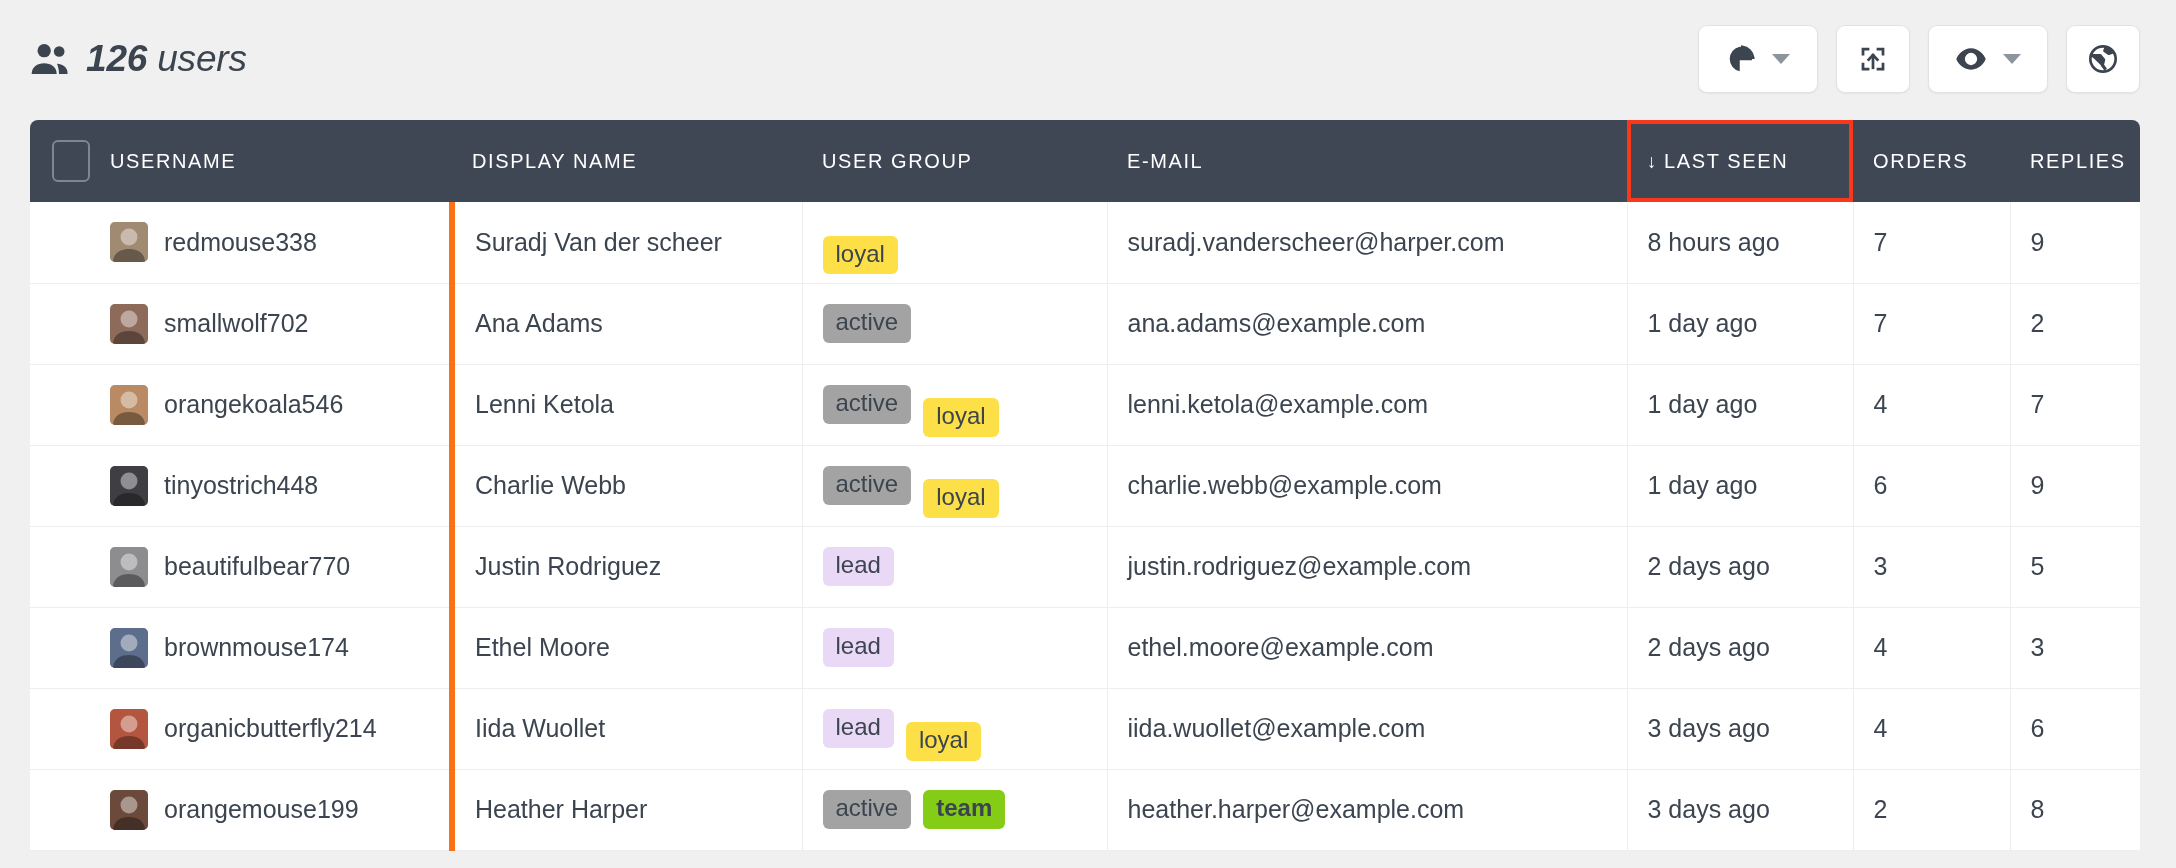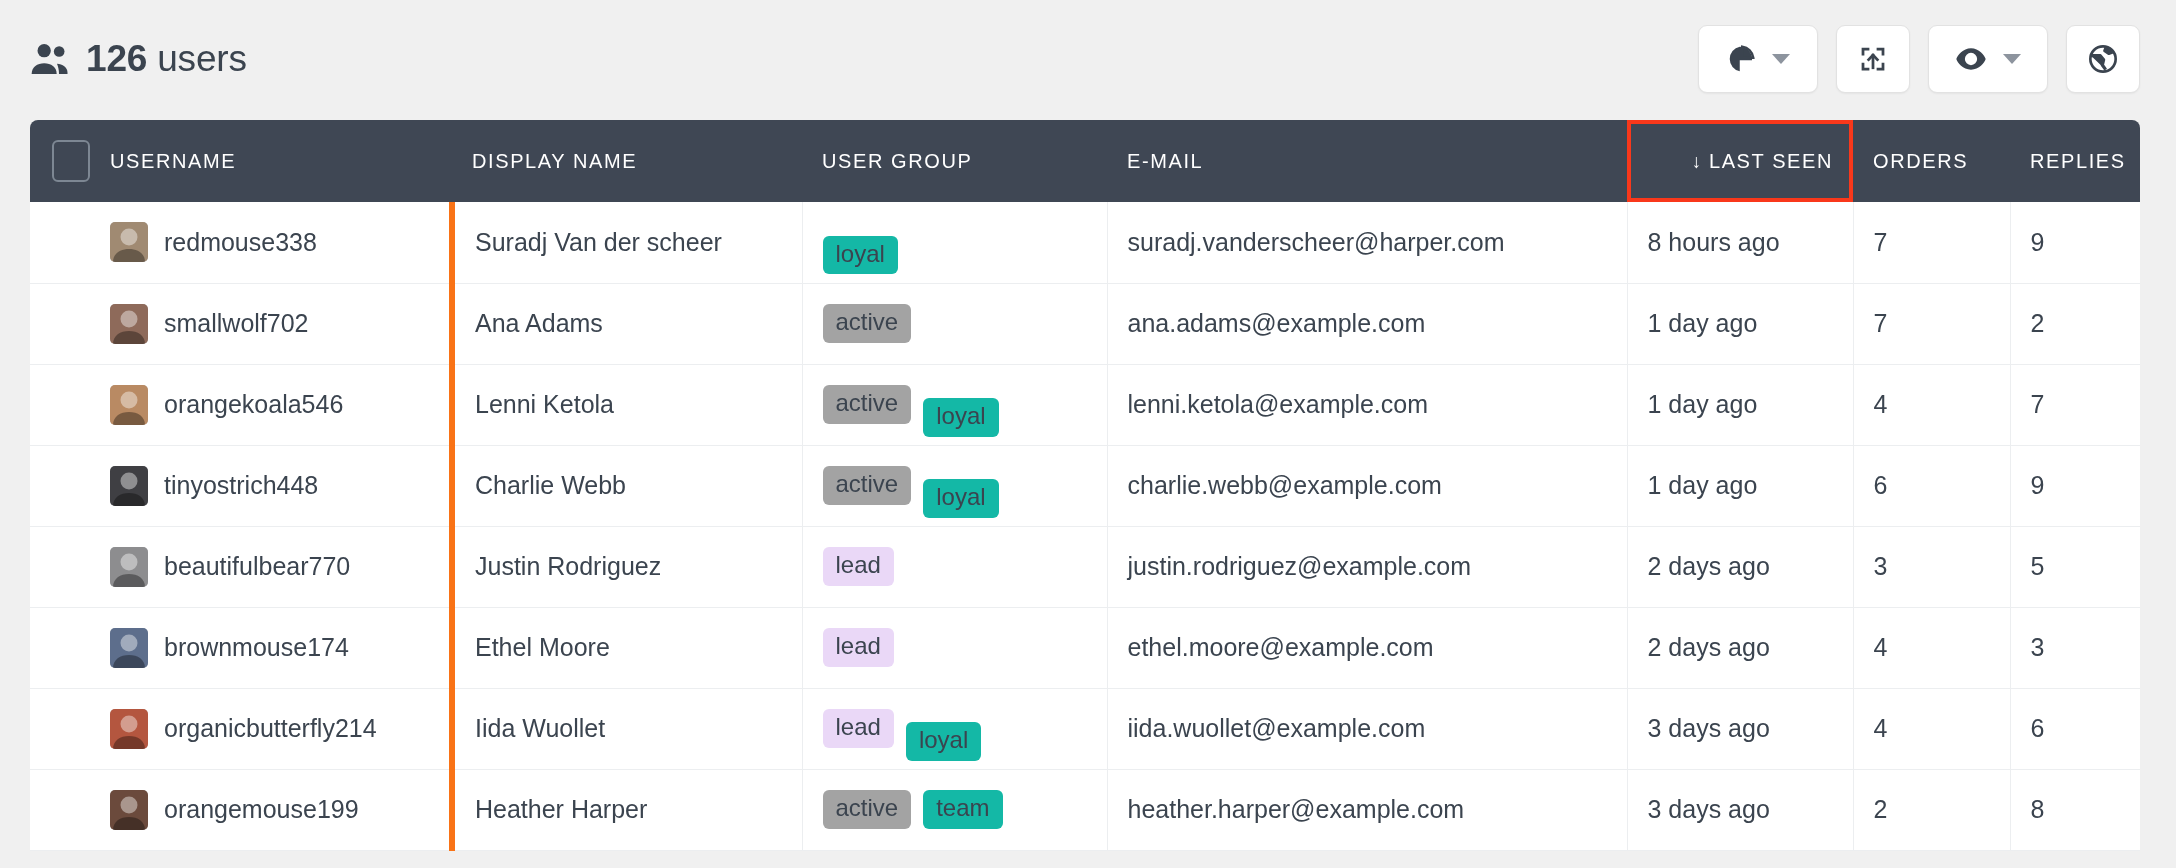--- a/index.html
+++ b/index.html
@@ -12,21 +12,21 @@
   .page { position: relative; width: 2176px; height: 868px; background: #f0f0f0; }
 
   
   .topbar {
     position: absolute; top: 0; left: 0; right: 0; height: 118px;
     display: flex; align-items: center; justify-content: space-between;
     padding: 0 36px 0 30px;
   }
   .count-wrap { display: flex; align-items: center; gap: 16px; }
   .people-icon { width: 40px; height: 34px; display:block; }
-  .count-text { font-size: 37px; color: #3b444f; letter-spacing: -0.2px; white-space: nowrap; }
+  .count-text { font-size: 37px; color: #3b444f; letter-spacing: -0.2px; white-space: nowrap; font-style: italic; }
   .count-text .num { font-weight: bold; }
 
   .tools { display: flex; align-items: center; gap: 18px; }
   .tool-btn {
     background: #ffffff;
     border: 1px solid #e2e2e2;
     border-radius: 9px;
     height: 68px;
     display: flex; align-items: center; justify-content: center;
     gap: 16px;
@@ -67,21 +67,21 @@
   }
   thead th.c-check { width: 68px; padding-left: 22px; padding-right: 0; }
   thead th.c-user  { width: 354px; padding-left: 12px; margin-top: 24px; }
   thead th.c-disp  { width: 350px; }
   thead th.c-group { width: 305px; }
   thead th.c-mail  { width: 520px; }
   thead th.c-seen  { width: 226px; }
   thead th.c-ord   { width: 157px; }
   thead th.c-rep   { width: 160px; }
 
-  .hl-cell { box-shadow: inset 0 0 0 4px #f9381b; text-align: right; }
+  .hl-cell { box-shadow: inset 0 0 0 4px #f9381b; }
   .sort-arrow { display:inline-block; margin-right: 6px; font-size: 19px; }
 
   .hdr-check {
     width: 38px; height: 42px;
     border: 2px solid #7d8793;
     border-radius: 6px;
     background: transparent;
     cursor: pointer;
   }
 
@@ -111,24 +111,24 @@
 
   .badges { display: flex; align-items: center; gap: 12px; }
   .badge {
     display: inline-block;
     padding: 5px 13px 7px;
     border-radius: 6px;
     font-size: 24px;
     line-height: 1.1;
     color: #3b444f;
   }
-  .badge.loyal  { background: #14b8a6; margin-top: 26px; }
+  .badge.loyal  { background: #fde047; margin-top: 26px; }
   .badge.active { background: #a3a3a3; }
   .badge.lead   { background: #ead8f7; }
-  .badge.team   { background: #14b8a6; }
+  .badge.team   { background: #84cc16; font-weight: bold; }
 </style>
 </head>
 <body>
 
 <div class="page">
 
   <div class="topbar">
 
     <div class="count-wrap">
       <span class="tool-ic">

